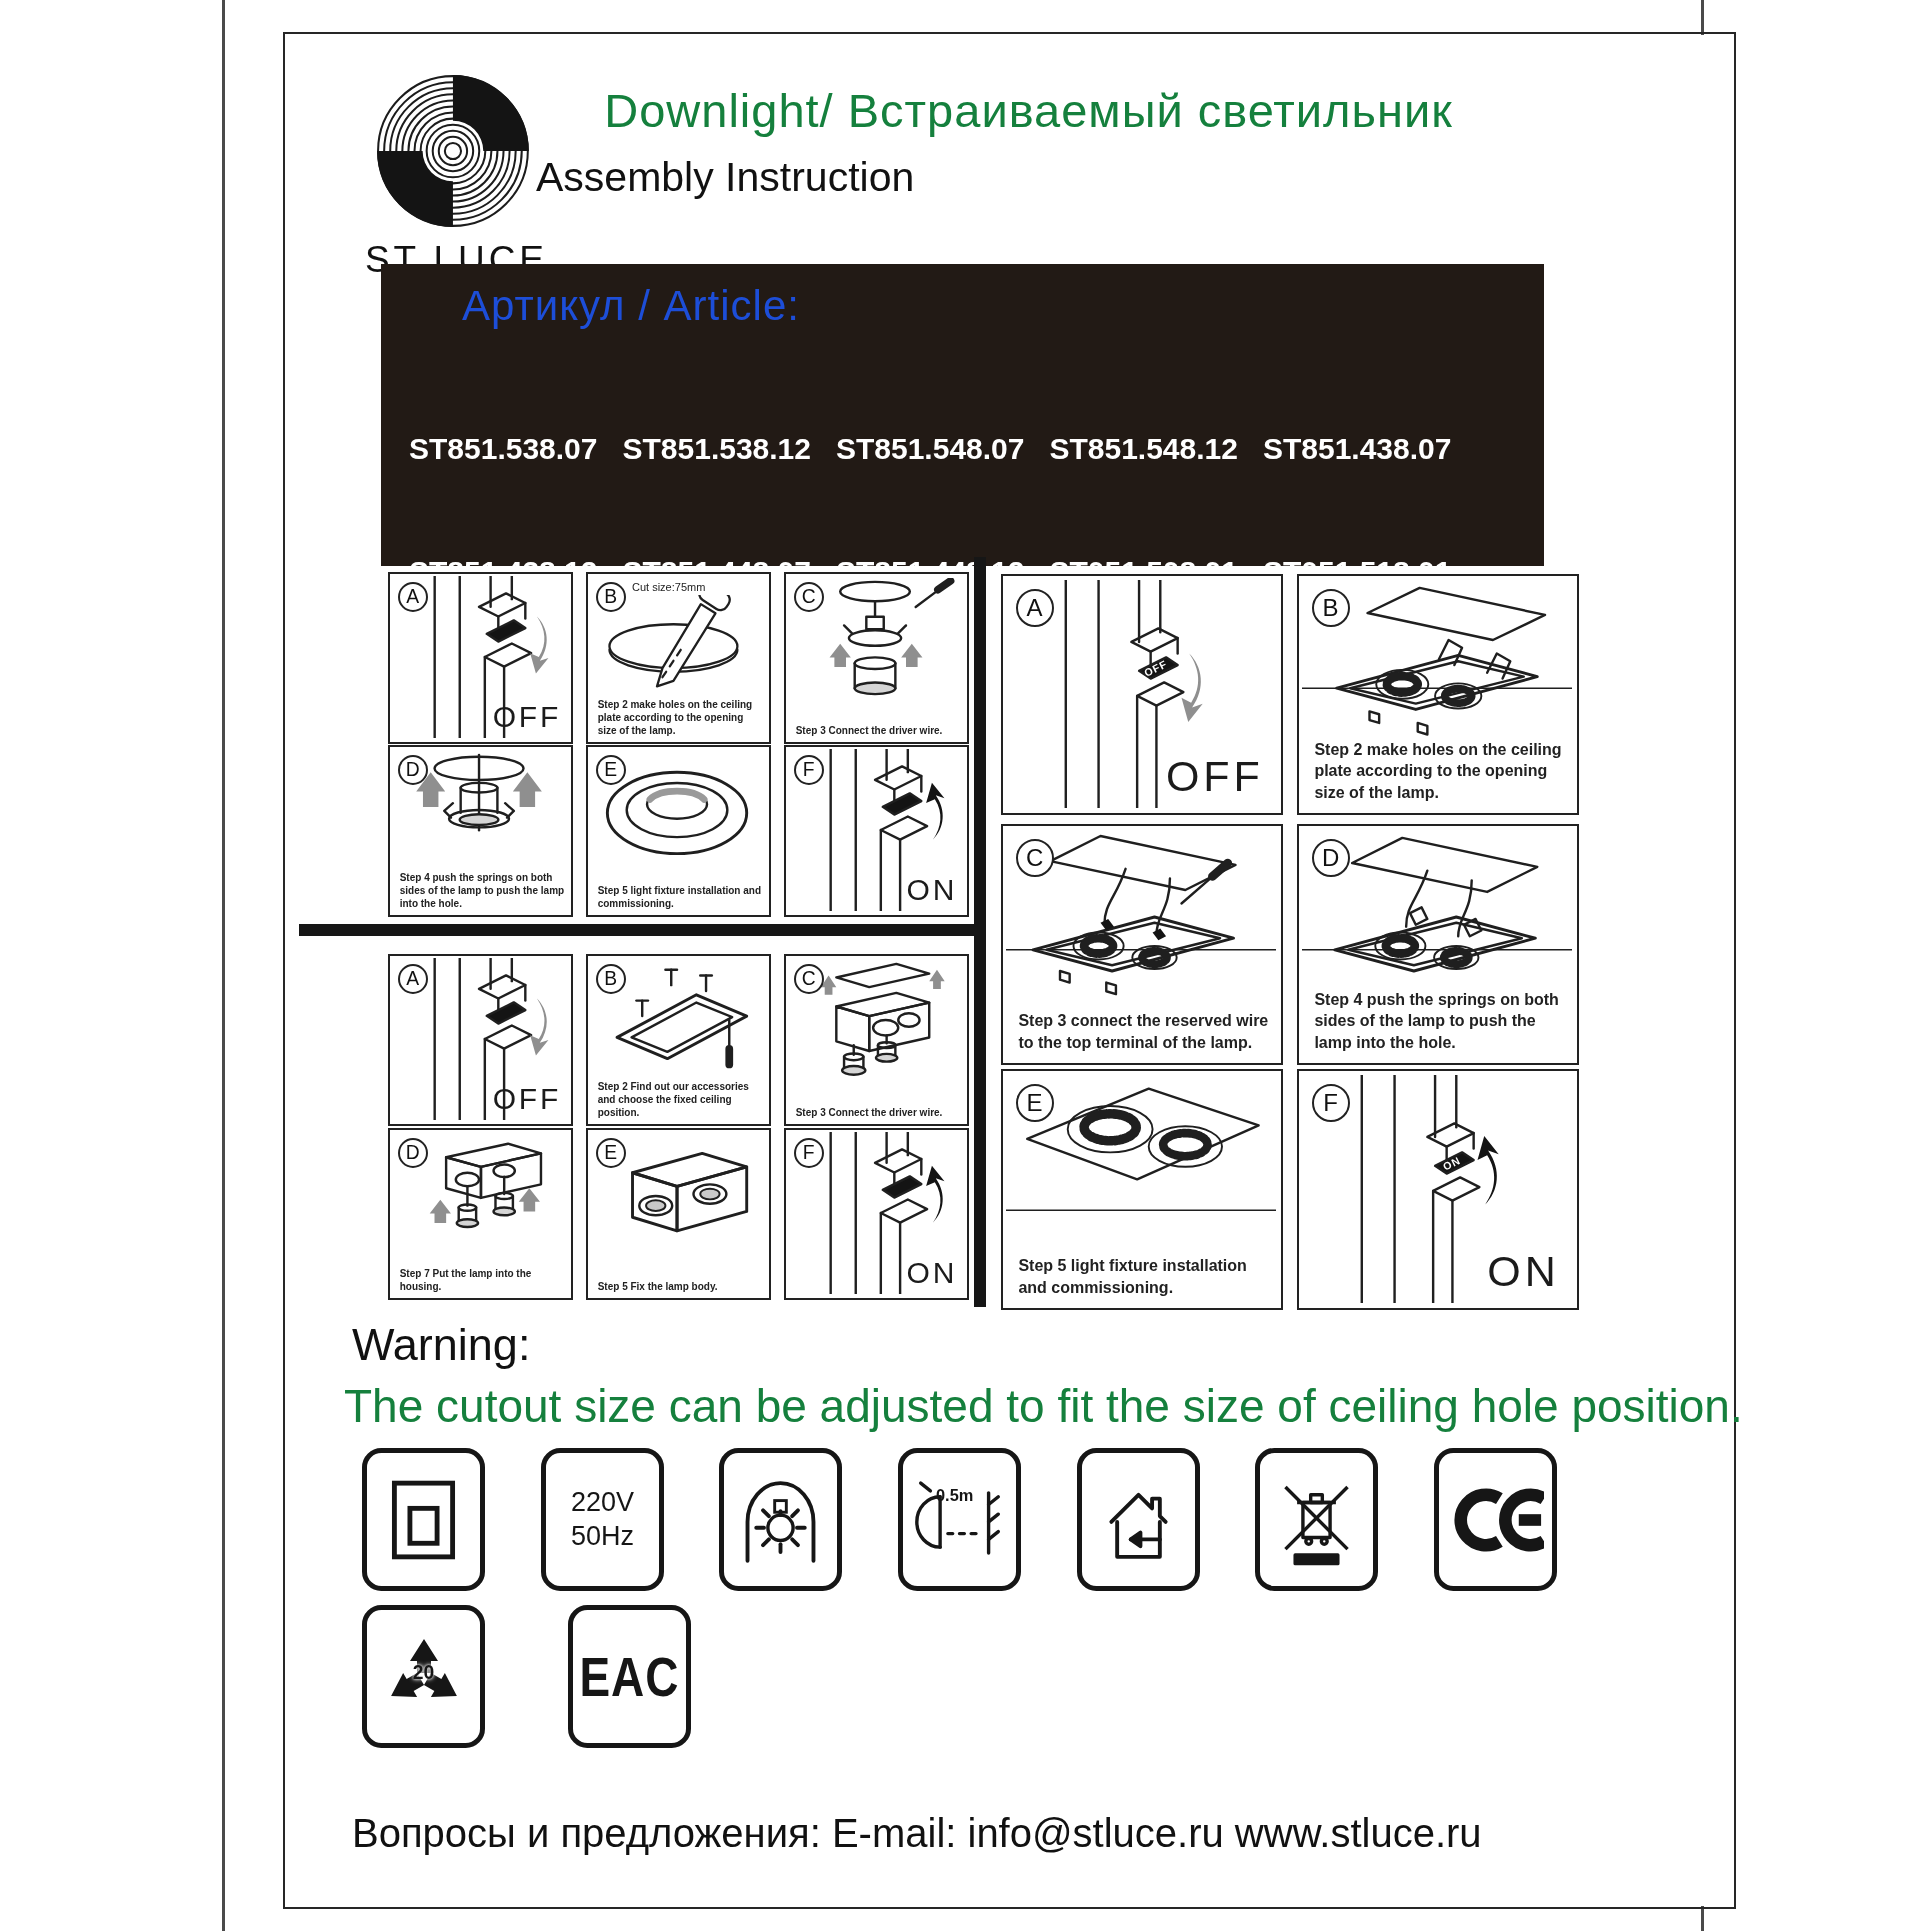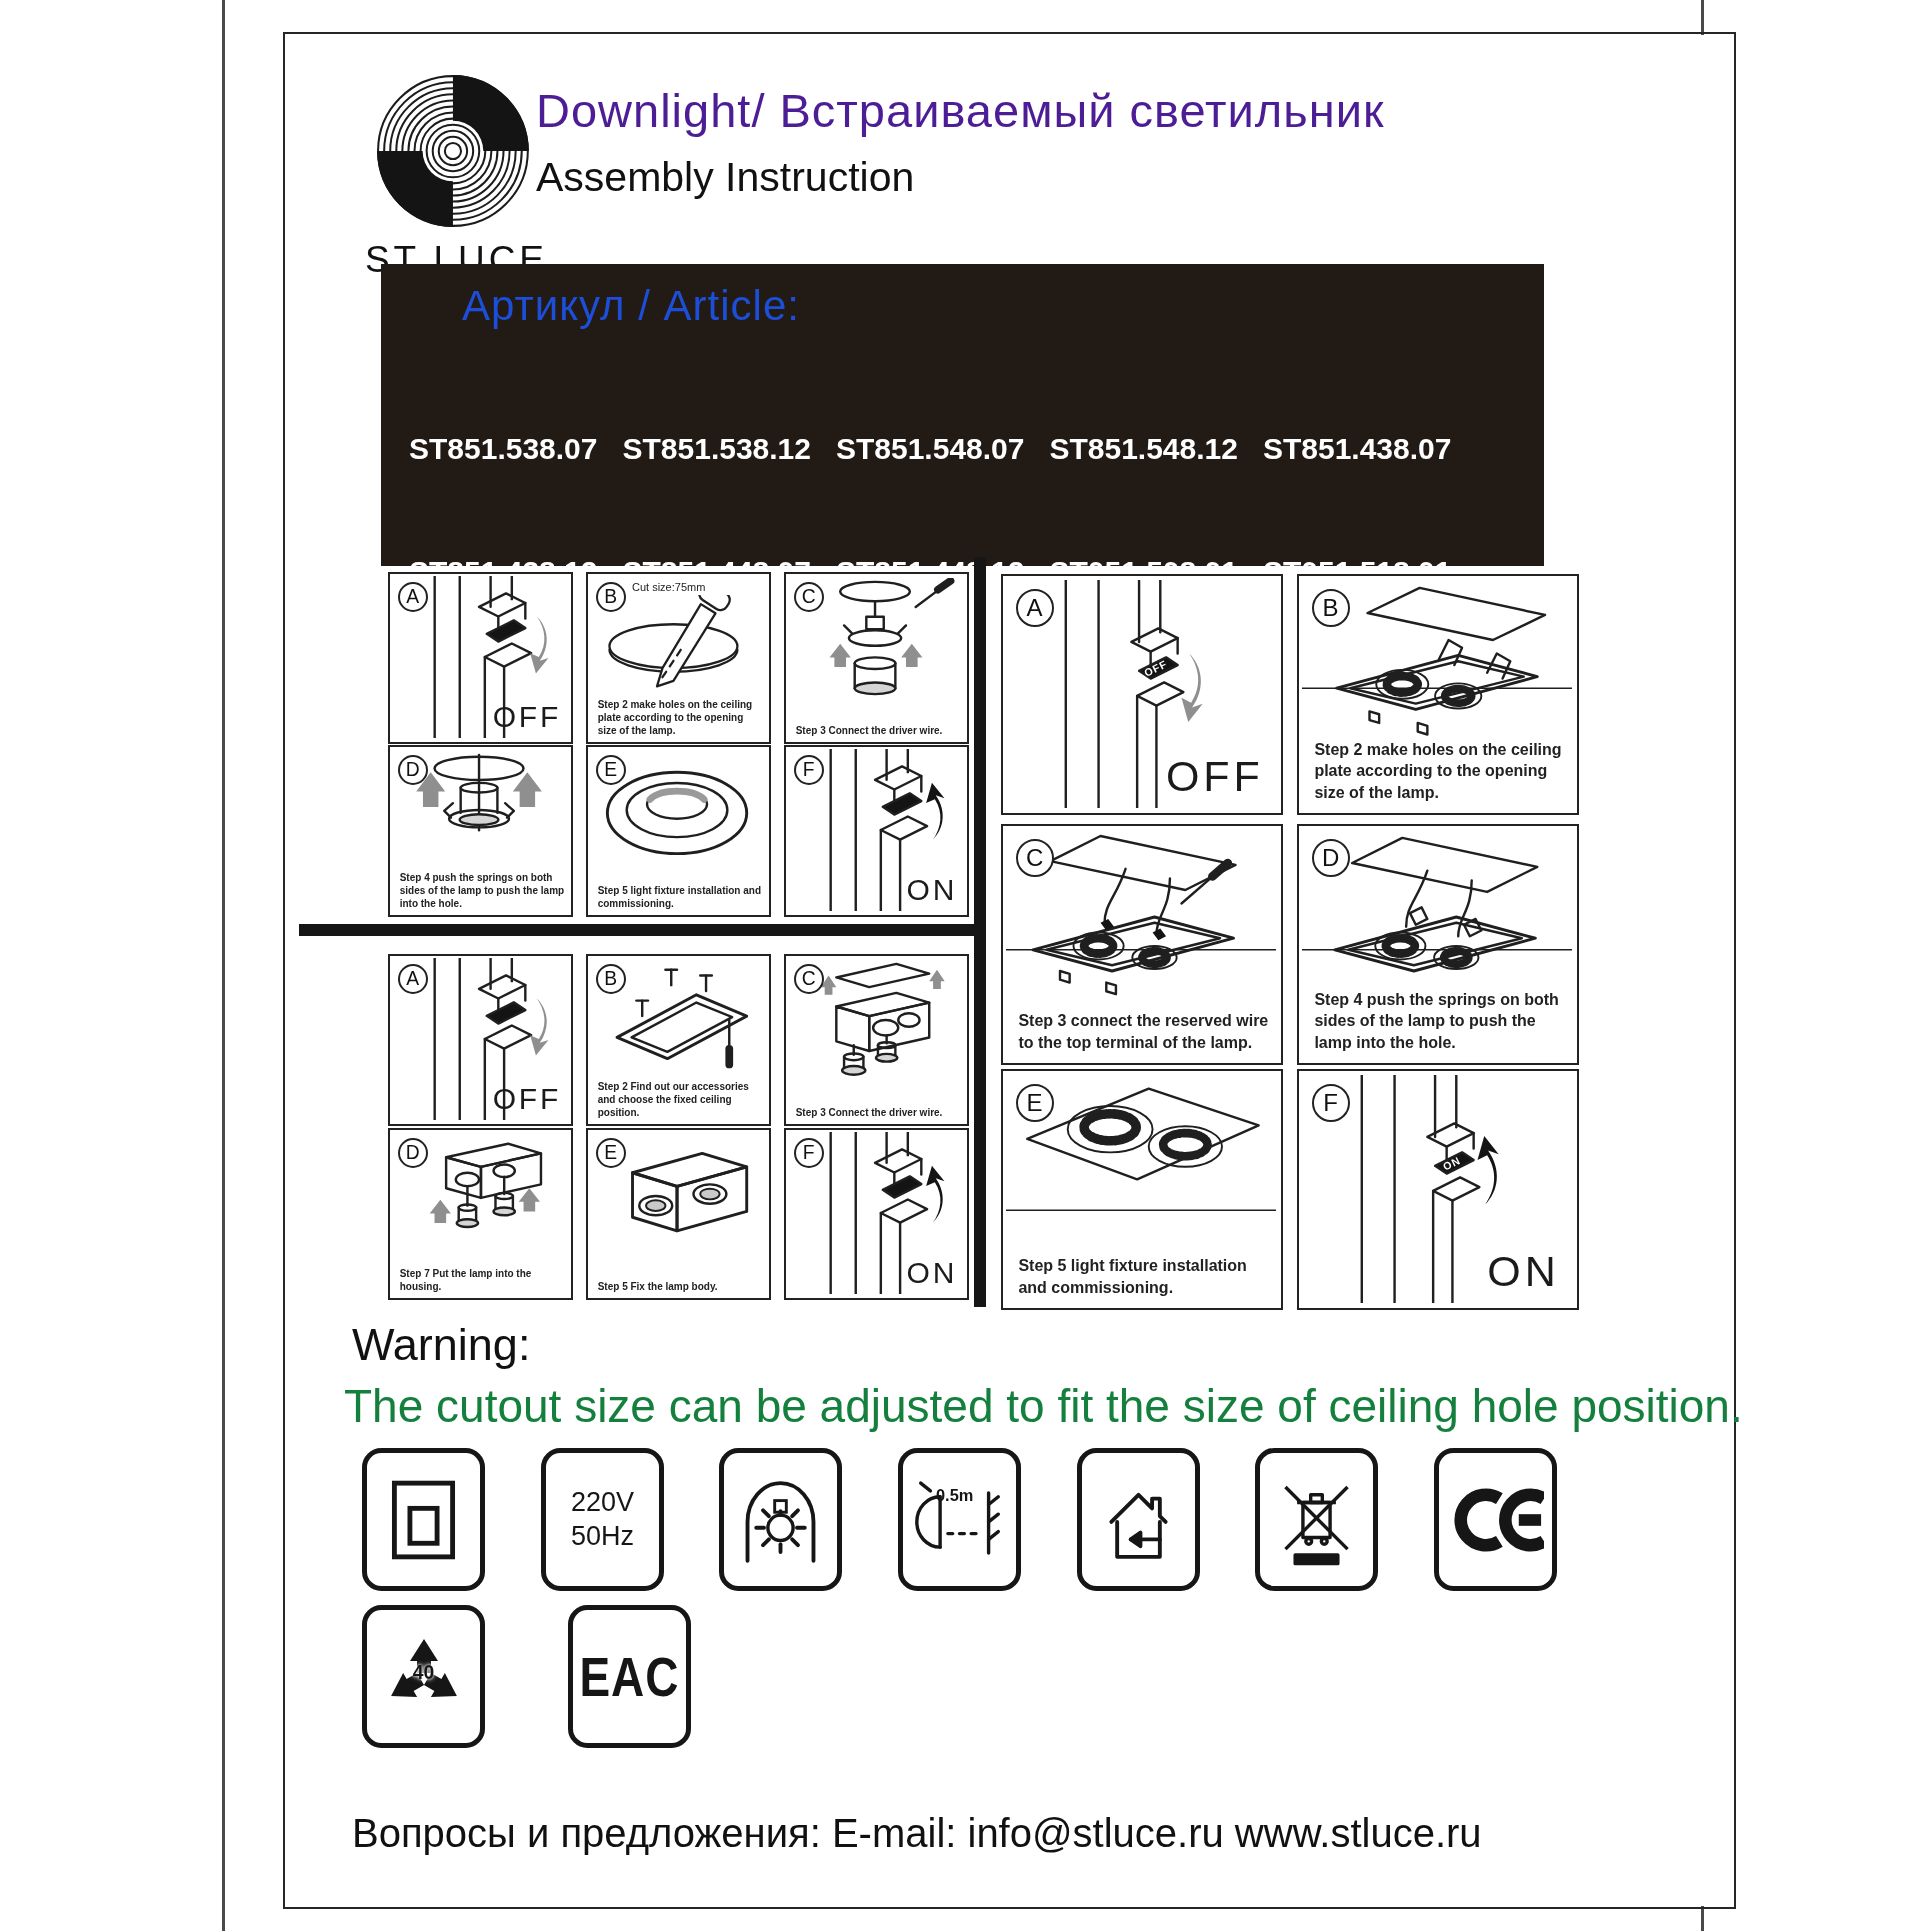--- a/index.html
+++ b/index.html
@@ -1,21 +1,21 @@
 <!DOCTYPE html>
 <html><head>
 <meta charset="utf-8">
 <style>
   *{margin:0;padding:0;box-sizing:border-box}
   html,body{background:#fff}
   body{width:1931px;height:1931px;position:relative;font-family:"Liberation Sans",sans-serif;color:#1b1b1b;overflow:hidden}
   .abs{position:absolute}
   .page-edge{position:absolute;width:2.9px;background:#4a4a4a}
   .frame{position:absolute;left:283px;top:32px;width:1453px;height:1877px;border:2.9px solid #262626;background:transparent}
-  .title{position:absolute;left:536px;top:83px;width:985px;text-align:left;font-size:47px;letter-spacing:1px;color:#4c1d95}
+  .title{position:absolute;left:536px;top:83px;width:985px;text-align:center;font-size:47px;letter-spacing:1px;color:#15803d}
   .subtitle{position:absolute;left:536px;top:154px;width:985px;text-align:left;font-size:41px;color:#111}
   .brand{position:absolute;left:365px;top:239px;font-size:37px;font-weight:normal;letter-spacing:3.9px;color:#111}
   .artbox{position:absolute;left:381px;top:264px;width:1163px;height:302px;background:#221a15}
   .artheading{position:absolute;left:462px;top:282px;font-size:42px;color:#1d4ed8;letter-spacing:1px}
   .artrows{position:absolute;left:409px;top:346px;color:#fff;font-size:30px;font-weight:bold;line-height:41px;white-space:pre}
   .panel{position:absolute;border:2.9px solid #222;background:#fff}
   .badge{position:absolute;border:2.9px solid #222;border-radius:50%;display:flex;align-items:center;justify-content:center;color:#111;background:#fff}
   .panel.sm .badge{left:7.7px;top:7.7px;width:30px;height:30px;font-size:19.3px}
   .panel.lg .badge{left:12.6px;top:12.6px;width:38px;height:38px;font-size:24px}
   .cap{position:absolute;color:#222;font-weight:bold}
@@ -543,21 +543,21 @@
   </div>
 
   <div class="icon" style="left:362px;top:1605px">
     <svg width="100" height="120" viewBox="0 0 100 100">
       <g fill="#161616" stroke="none" transform="translate(50,50)">
         <path d="M-14,-16 L0,-38 L14,-16 L7,-16 L7,-4 L-7,-4 L-7,-16 Z"></path>
         <path d="M-14,-16 L0,-38 L14,-16 L7,-16 L7,-4 L-7,-4 L-7,-16 Z" transform="rotate(120)"></path>
         <path d="M-14,-16 L0,-38 L14,-16 L7,-16 L7,-4 L-7,-4 L-7,-16 Z" transform="rotate(240)"></path>
       </g>
     </svg>
-    <span class="ovl" style="left:50%;top:52px;transform:translateX(-50%);font-size:19.3px;text-shadow:0 0 2.9px #fff,0 0 4.8px #fff">40</span>
+    <span class="ovl" style="left:50%;top:52px;transform:translateX(-50%);font-size:19.3px;text-shadow:0 0 2.9px #fff,0 0 4.8px #fff">20</span>
   </div>
 
   <div class="icon" style="left:568px;top:1605px">
     <div class="eac">EAC</div>
   </div>
 
   <div class="footer">Вопросы и предложения: E-mail: info@stluce.ru www.stluce.ru</div>
 
 </div>
 

